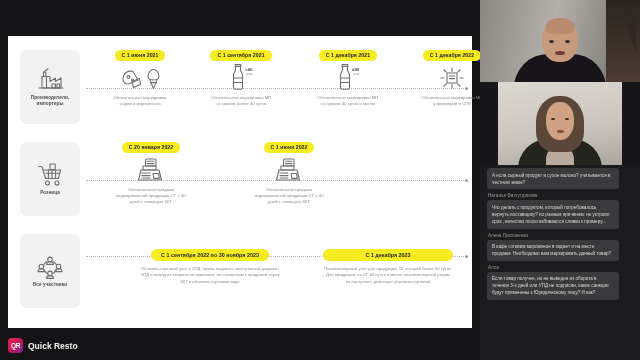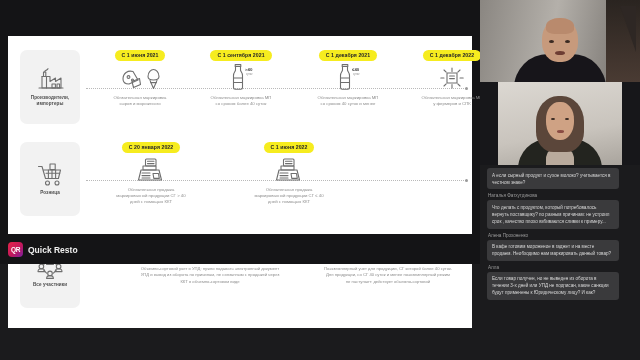--- a/index.html
+++ b/index.html
@@ -5,21 +5,21 @@
   * { box-sizing: border-box; margin: 0; padding: 0; }
   html, body {
     width: 640px; height: 360px;
     background: #1b1b1d;
     font-family: "Liberation Sans", sans-serif;
     overflow: hidden;
   }
   .screen { position: relative; width: 640px; height: 360px; background: #1b1b1d; }
 
   
-  .stage { position: absolute; left: 0; top: 0; width: 480px; height: 264px; background: #141416; }
+  .stage { position: absolute; left: 0; top: 0; width: 480px; height: 360px; background: #141416; }
   .slide {
     position: absolute; left: 8px; top: 36px; width: 464px; height: 292px;
     background: #ffffff;
   }
 
   .rows { position: absolute; left: 0; top: 0; right: 0; bottom: 0; }
 
   .row { position: absolute; left: 0; right: 4px; }
   .row-1 { top: 14px; height: 84px; }
   .row-2 { top: 106px; height: 84px; }

